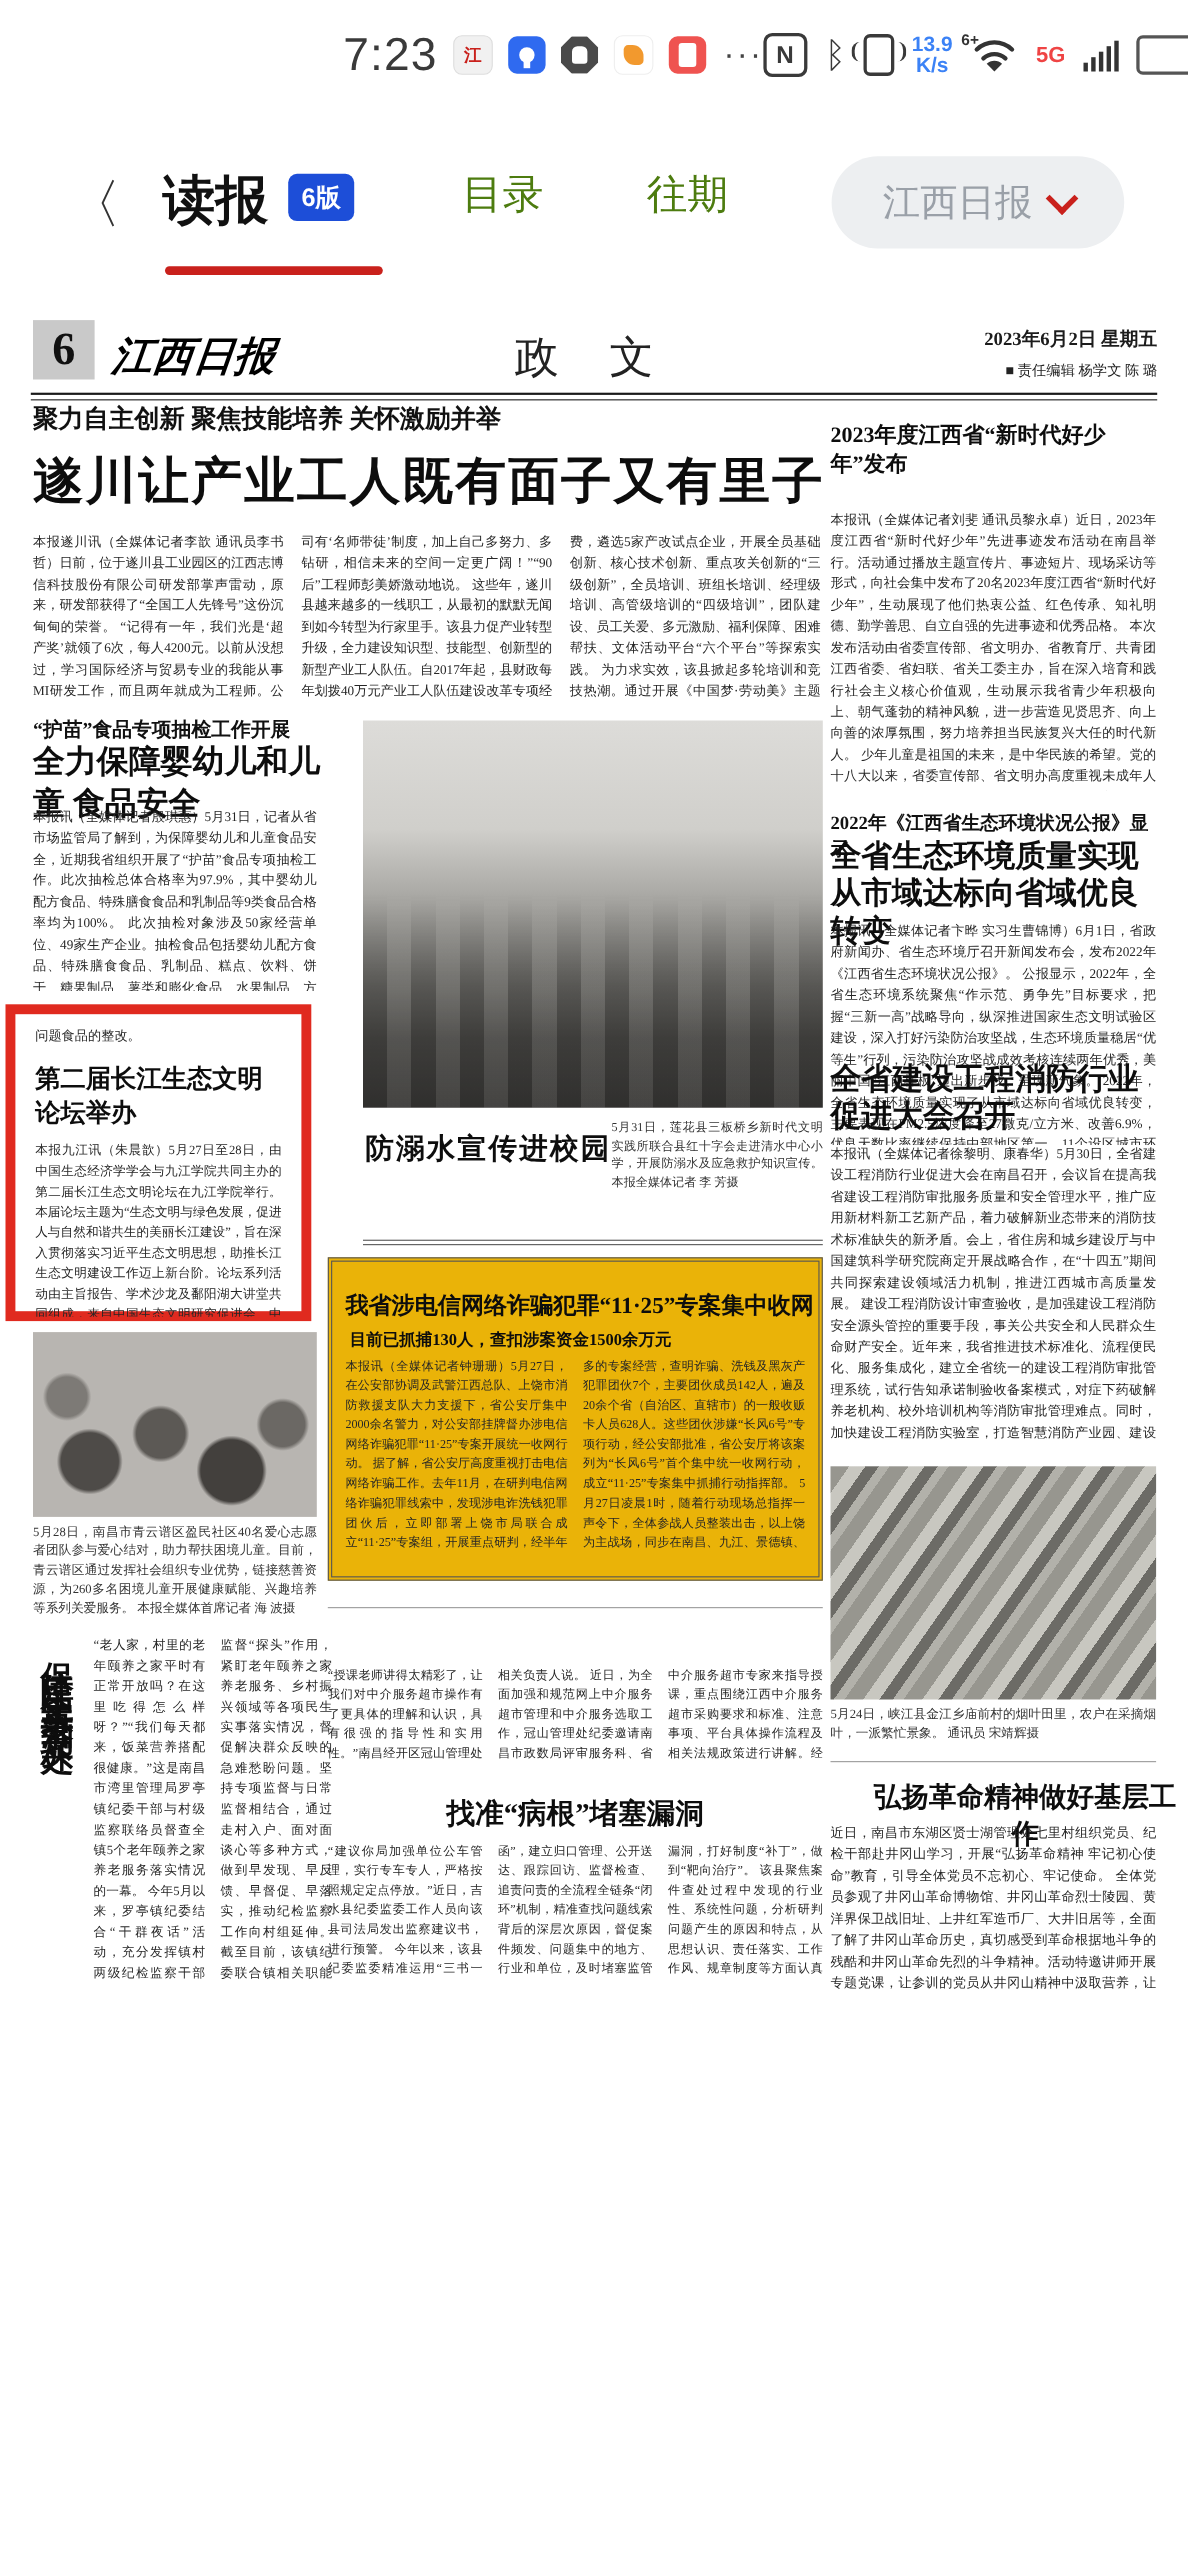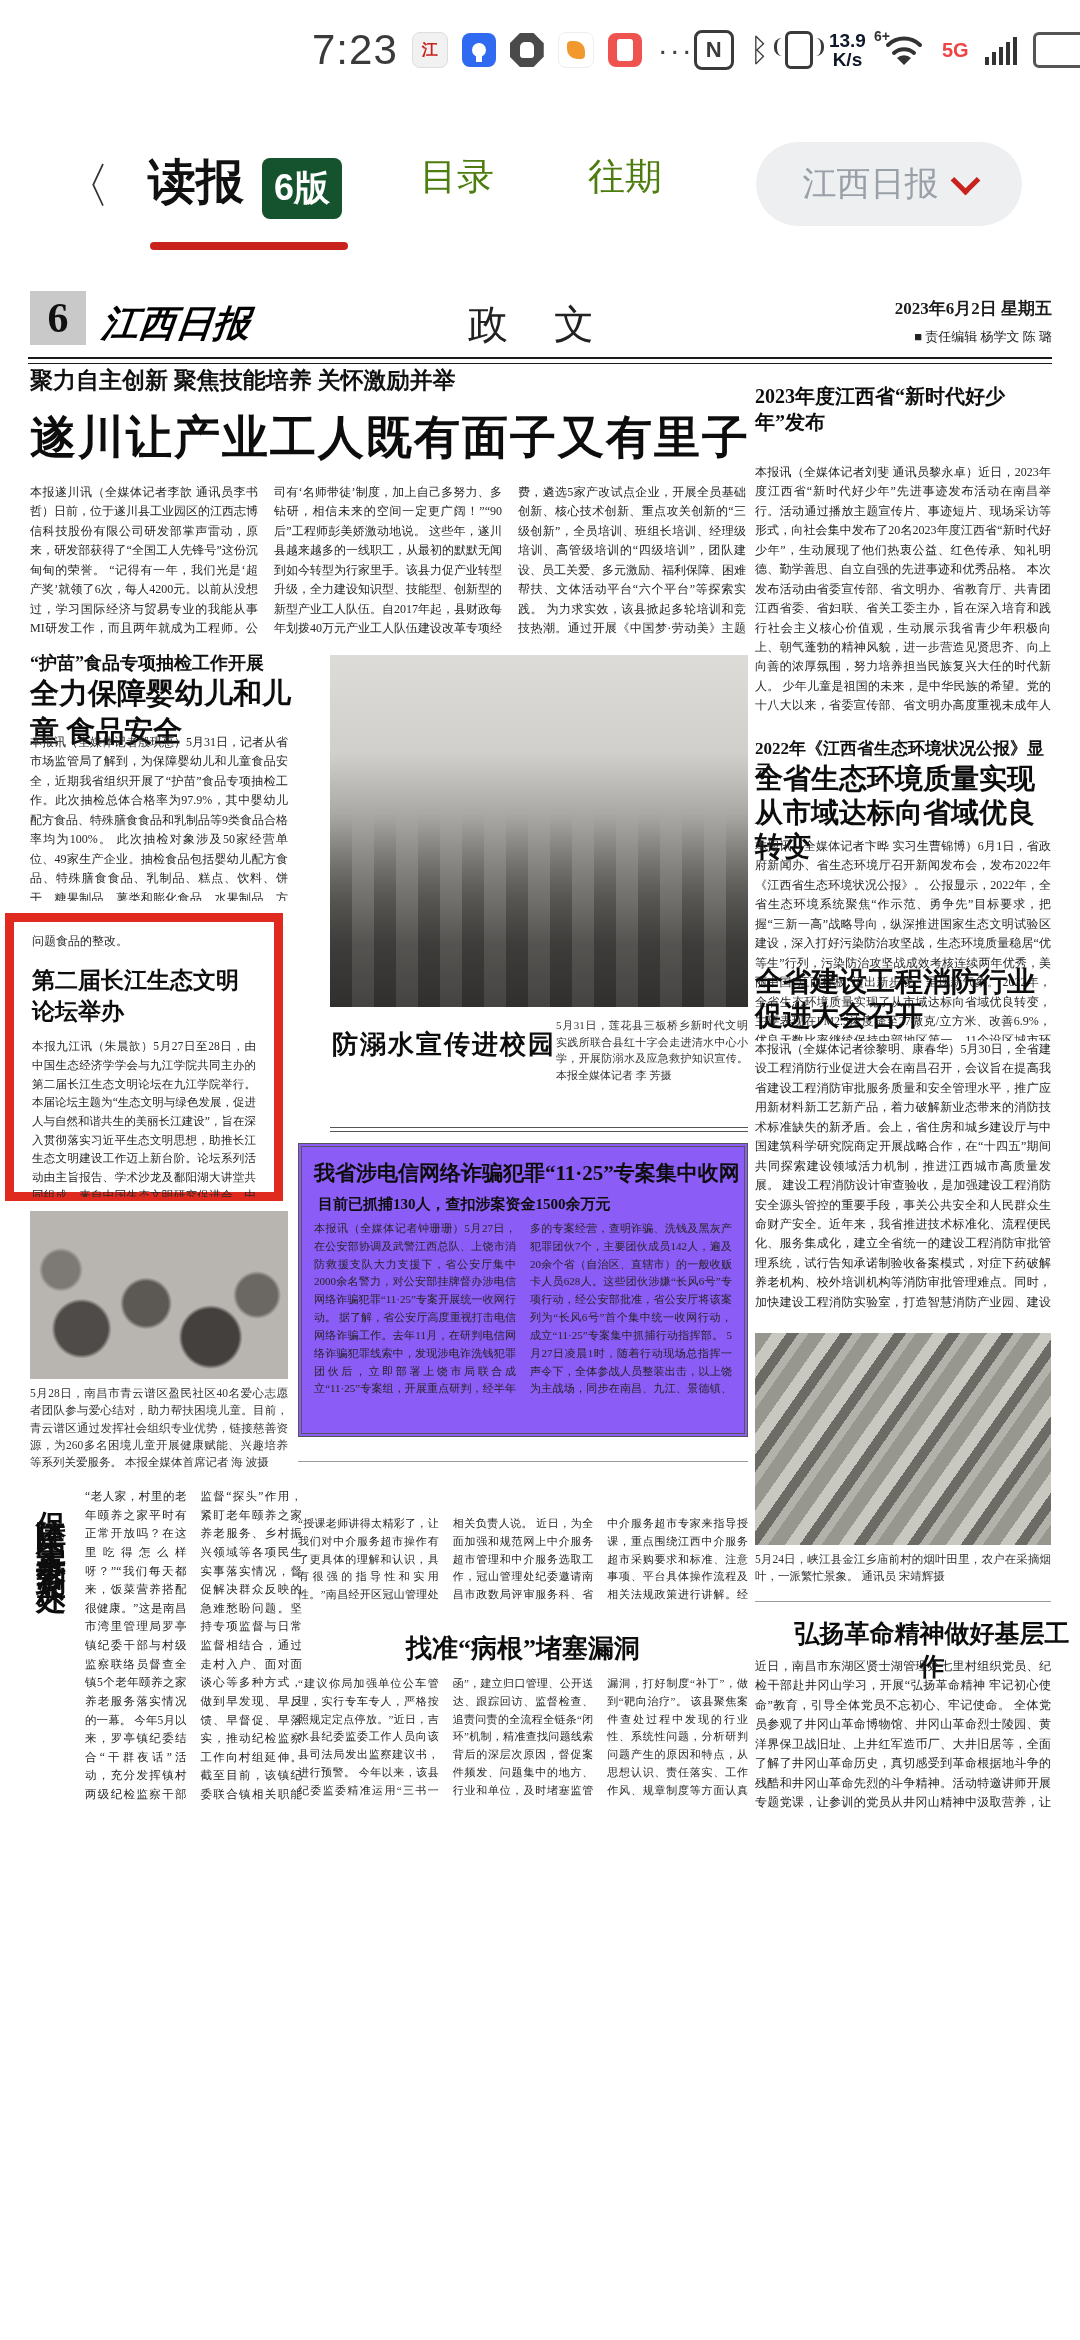--- a/index.html
+++ b/index.html
@@ -26,35 +26,35 @@
   .sb-more{font-size:30px;color:#444;letter-spacing:2px;margin-left:2px;}
   .sb-right{display:flex;align-items:center;gap:16px;margin-left:auto;margin-right:24px;}
   .nfc{width:34px;height:34px;border:3px solid #3a3a3a;border-radius:8px;display:flex;align-items:center;justify-content:center;
        font-size:22px;font-weight:bold;color:#3a3a3a;}
   .bt{font-size:32px;color:#3a3a3a;}
   .vibrate{width:22px;height:32px;border:3px solid #3a3a3a;border-radius:6px;position:relative;}
   .vibrate:before,.vibrate:after{content:"";position:absolute;top:4px;width:8px;height:18px;border:3px solid #3a3a3a;border-top:none;border-bottom:none;}
   .vibrate:before{left:-14px;border-right:none;border-radius:8px 0 0 8px;}
   .vibrate:after{right:-14px;border-left:none;border-radius:0 8px 8px 0;}
   .speed{display:flex;flex-direction:column;align-items:center;line-height:1.0;}
-  .speed b{font-size:19px;color:#0f172a;font-weight:600;}
+  .speed b{font-size:19px;color:#3b82f6;font-weight:600;}
   .wifi{position:relative;width:44px;height:36px;}
   .wifi sup{position:absolute;left:-8px;top:-4px;font-size:14px;font-weight:bold;color:#333;}
   .fiveg{font-size:20px;font-weight:bold;color:#ef4444;}
   .bars{display:flex;align-items:flex-end;gap:3px;height:30px;}
   .bars i{width:4px;background:#333;display:block;}
   .battery{width:48px;height:26px;border:3px solid #555;border-radius:6px;position:relative;padding:2px;}
   .battery:after{content:"";position:absolute;right:-8px;top:6px;width:5px;height:10px;background:#555;border-radius:0 3px 3px 0;}
   .battery .fill{width:32%;height:100%;background:#f23a2e;border-radius:2px;}
 
   
   .nav-bar{position:absolute;top:120px;left:0;width:1080px;height:148px;}
   .nav-back{position:absolute;left:62px;top:34px;font-size:48px;color:#333;font-weight:300;}
   .nav-dubao{position:absolute;left:148px;top:30px;font-size:48px;font-weight:bold;color:#111;}
-  .nav-badge{position:absolute;left:262px;top:38px;background:#14532d;color:#fff;font-size:36px;font-weight:bold;
+  .nav-badge{position:absolute;left:262px;top:38px;background:#1d4ed8;color:#fff;font-size:23px;font-weight:bold;
              padding:6px 12px;border-radius:8px;}
   .nav-underline{position:absolute;left:150px;top:122px;width:198px;height:8px;background:#c9211c;border-radius:4px;}
   .nav-item{position:absolute;top:32px;font-size:37px;color:#4d7c0f;}
   .nav-mulu{left:420px;} .nav-wangqi{left:588px;}
   .nav-pill{position:absolute;left:756px;top:22px;width:266px;height:84px;background:#edeff1;border-radius:42px;
             display:flex;align-items:center;justify-content:center;gap:16px;}
   .nav-pill .label{font-size:34px;color:#9aa0a8;}
   .chev{width:16px;height:16px;border-right:5px solid #c9211c;border-bottom:5px solid #c9211c;transform:rotate(45deg);margin-top:-8px;}
   .nav-divider{position:absolute;top:268px;left:0;width:1080px;height:2px;background:#e8e8e8;}
 
@@ -85,21 +85,21 @@
   .photo.crowd{background:#b8b5b1;}
   .photo.crowd:before{content:"";display:block;width:100%;height:100%;background:
       radial-gradient(circle at 20% 70%,#4e4b48 0 26px,transparent 30px),
       radial-gradient(circle at 45% 55%,#5c5955 0 22px,transparent 26px),
       radial-gradient(circle at 70% 75%,#43403d 0 28px,transparent 32px),
       radial-gradient(circle at 88% 50%,#6b6864 0 20px,transparent 24px),
       radial-gradient(circle at 12% 35%,#7d7a76 0 18px,transparent 22px);}
   .photo.tobacco{background:repeating-linear-gradient(125deg,#97968f 0 14px,#c8c7c0 14px 26px,#6c6b66 26px 36px,#b2b1aa 36px 44px);}
 
   .vert-head{writing-mode:vertical-rl;text-orientation:upright;font-size:30px;font-weight:bold;letter-spacing:8px;color:#0d0d0d;}
-  .fraud-box{border:4px double #555;box-sizing:border-box;padding:10px 12px;background:#8b5cf6;}
+  .fraud-box{border:4px double #555;box-sizing:border-box;padding:24px 12px;background:#eab308;}
   .forum-box{border:9px solid #e02a1f;box-sizing:border-box;background:rgba(255,255,255,0);padding:10px 18px;}
 </style>
 </head>
 <body>
 
 <div class="screen">
 
   <div class="status-bar">
     <div class="sb-left">
       <span class="sb-time">7:23</span>

